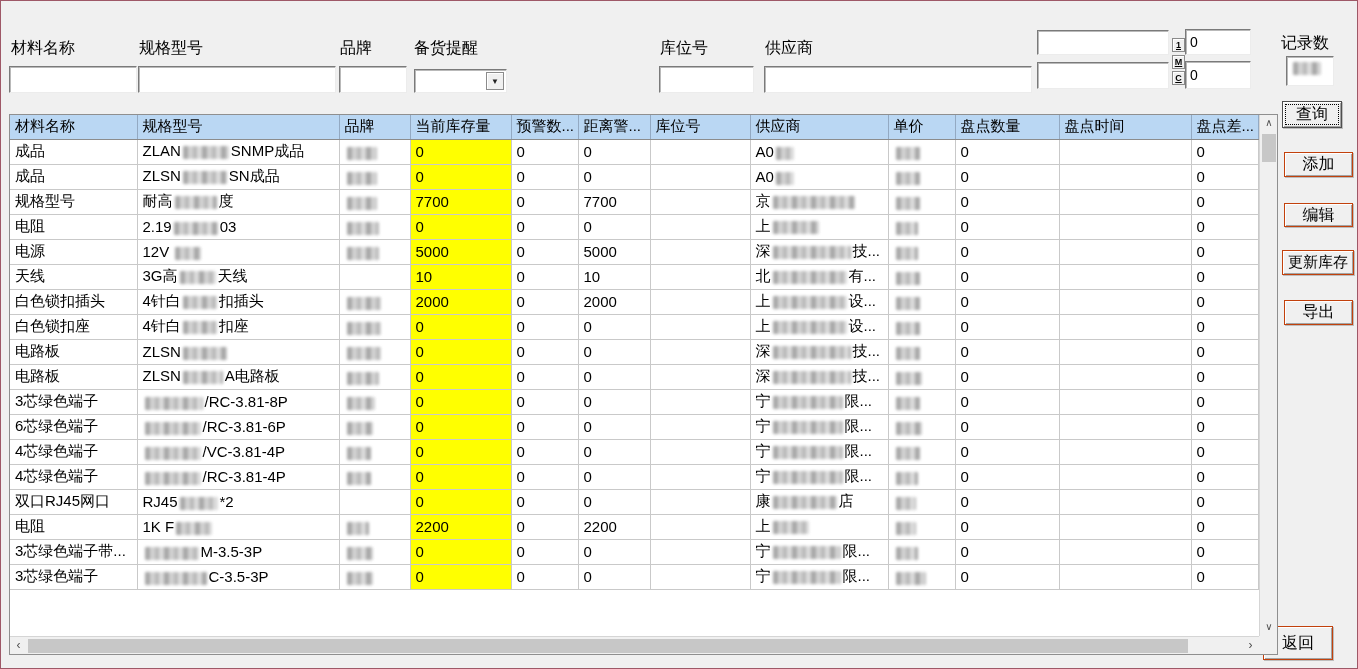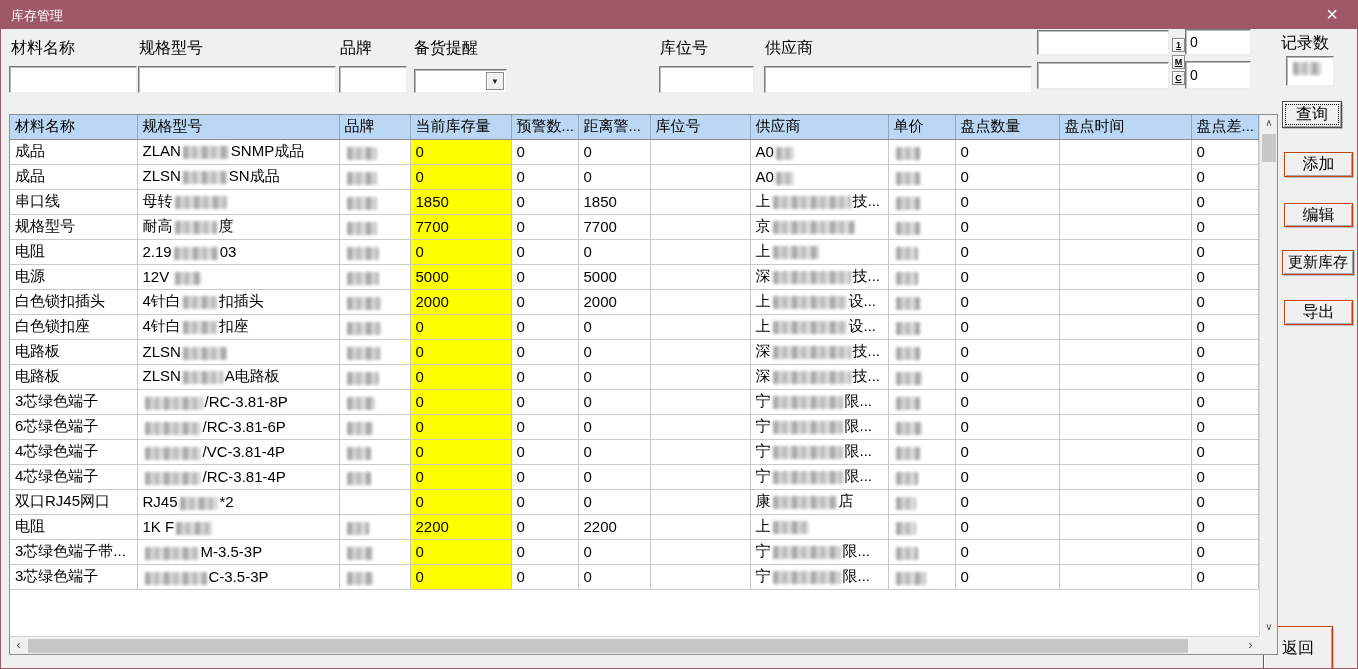--- a/index.html
+++ b/index.html
@@ -43,24 +43,20 @@
   .hscroll .arr { position:absolute; top:0; width:17px; height:18px; text-align:center; font-size:12px; line-height:16px; color:#505050; }
   .hscroll .arr.left { left:0; } .hscroll .arr.right { right:0; }
   .hscroll .thumb { position:absolute; left:18px; top:2px; width:1160px; height:14px; background:#c7c7c7; }
   .corner { position:absolute; right:0; bottom:0; width:18px; height:18px; background:#f0f0f0; }
 </style>
 </head>
 <body>
 
 <div class="window">
 
-  <div class="titlebar">
-    <span class="title">库存管理</span>
-    <span class="close">×</span>
-  </div>
 
   <span class="lbl" style="left:10px; top:37px;">材料名称</span>
   <span class="lbl" style="left:138px; top:37px;">规格型号</span>
   <span class="lbl" style="left:339px; top:37px;">品牌</span>
   <span class="lbl" style="left:413px; top:37px;">备货提醒</span>
   <span class="lbl" style="left:659px; top:37px;">库位号</span>
   <span class="lbl" style="left:764px; top:37px;">供应商</span>
 
   <input class="sunken" style="left: 8px; top: 65px; width: 128px; height: 27px;" value="">
   <input class="sunken" style="left: 137px; top: 65px; width: 198px; height: 27px;" value="">
@@ -87,21 +83,21 @@
   <span class="lbl" style="left:1280px; top:32px;">记录数</span>
   <div class="sunken" style="left:1285px; top:55px; width:48px; height:30px;">
     <span class="redact" style="width:28px;"></span>
   </div>
 
   <div class="btn default" style="left:1281px; top:100px; width:60px; height:27px;">查询</div>
   <div class="btn" style="left:1283px; top:151px; width:69px; height:25px;">添加</div>
   <div class="btn" style="left:1283px; top:202px; width:69px; height:24px;">编辑</div>
   <div class="btn" style="left:1281px; top:249px; width:72px; height:25px; font-size:15px;">更新库存</div>
   <div class="btn" style="left:1283px; top:299px; width:69px; height:25px;">导出</div>
-  <div class="btn" style="left:1262px; top:625px; width:70px; height:44px;">返回</div>
+  <div class="btn" style="left:1262px; top:625px; width:70px; height:34px;">返回</div>
 
   <div class="grid-wrap">
     <div class="grid-clip">
       <table class="grid" id="grid">
           <colgroup>
             <col style="width: 127px;">
             <col style="width: 202px;">
             <col style="width: 71px;">
             <col style="width: 101px;">
             <col style="width: 67px;">
@@ -152,34 +148,20 @@
               <td>0</td>
               <td>0</td>
               <td></td>
               <td>A0<span class="redact" style="width: 18px;"></span></td>
               <td><span class="redact" style="width: 24px;"></span></td>
               <td>0</td>
               <td></td>
               <td>0</td>
             </tr>
             <tr>
-              <td>串口线</td>
-              <td>母转<span class="redact" style="width: 52px;"></span></td>
-              <td><span class="redact" style="width: 30px;"></span></td>
-              <td class="stock">1850</td>
-              <td>0</td>
-              <td>1850</td>
-              <td></td>
-              <td>上<span class="redact" style="width: 78px;"></span>技...</td>
-              <td><span class="redact" style="width: 24px;"></span></td>
-              <td>0</td>
-              <td></td>
-              <td>0</td>
-            </tr>
-            <tr>
               <td>规格型号</td>
               <td>耐高<span class="redact" style="width: 42px;"></span>度</td>
               <td><span class="redact" style="width: 30px;"></span></td>
               <td class="stock">7700</td>
               <td>0</td>
               <td>7700</td>
               <td></td>
               <td>京<span class="redact" style="width: 82px;"></span></td>
               <td><span class="redact" style="width: 24px;"></span></td>
               <td>0</td>
@@ -203,20 +185,34 @@
             <tr>
               <td>电源</td>
               <td>12V <span class="redact" style="width: 26px;"></span></td>
               <td><span class="redact" style="width: 32px;"></span></td>
               <td class="stock">5000</td>
               <td>0</td>
               <td>5000</td>
               <td></td>
               <td>深<span class="redact" style="width: 78px;"></span>技...</td>
               <td><span class="redact" style="width: 22px;"></span></td>
+              <td>0</td>
+              <td></td>
+              <td>0</td>
+            </tr>
+            <tr>
+              <td>天线</td>
+              <td>3G高<span class="redact" style="width: 36px;"></span>天线</td>
+              <td></td>
+              <td class="stock">10</td>
+              <td>0</td>
+              <td>10</td>
+              <td></td>
+              <td>北<span class="redact" style="width: 74px;"></span>有...</td>
+              <td><span class="redact" style="width: 24px;"></span></td>
               <td>0</td>
               <td></td>
               <td>0</td>
             </tr>
             <tr>
               <td>白色锁扣插头</td>
               <td>4针白<span class="redact" style="width: 34px;"></span>扣插头</td>
               <td><span class="redact" style="width: 34px;"></span></td>
               <td class="stock">2000</td>
               <td>0</td>

